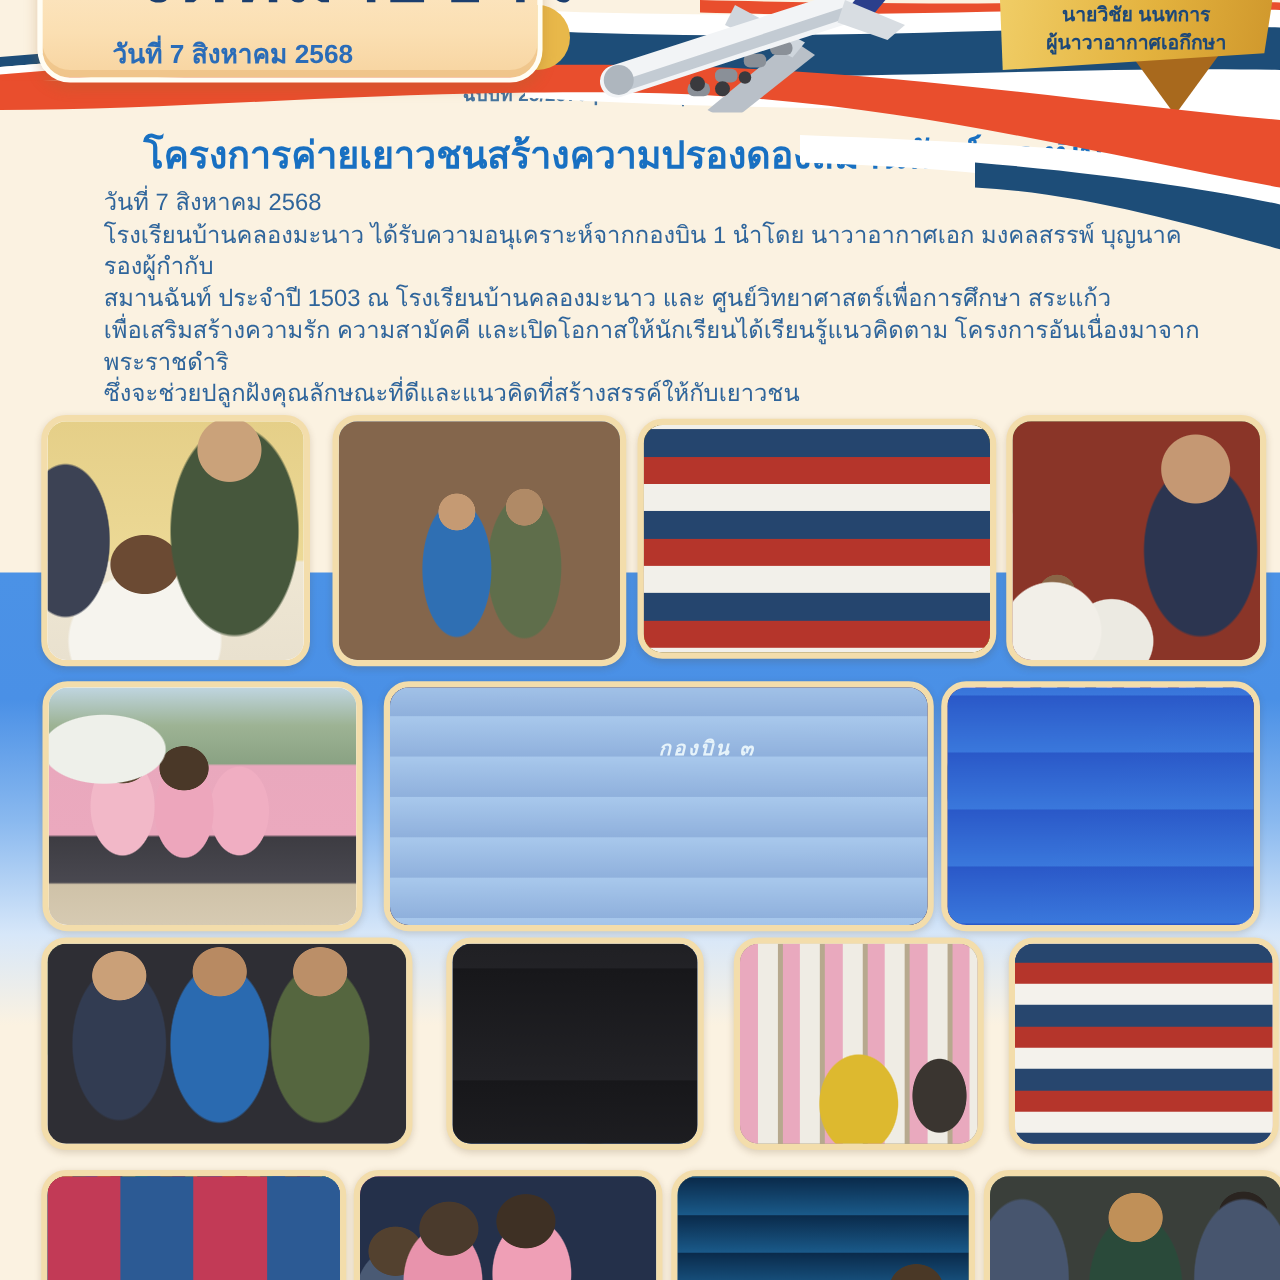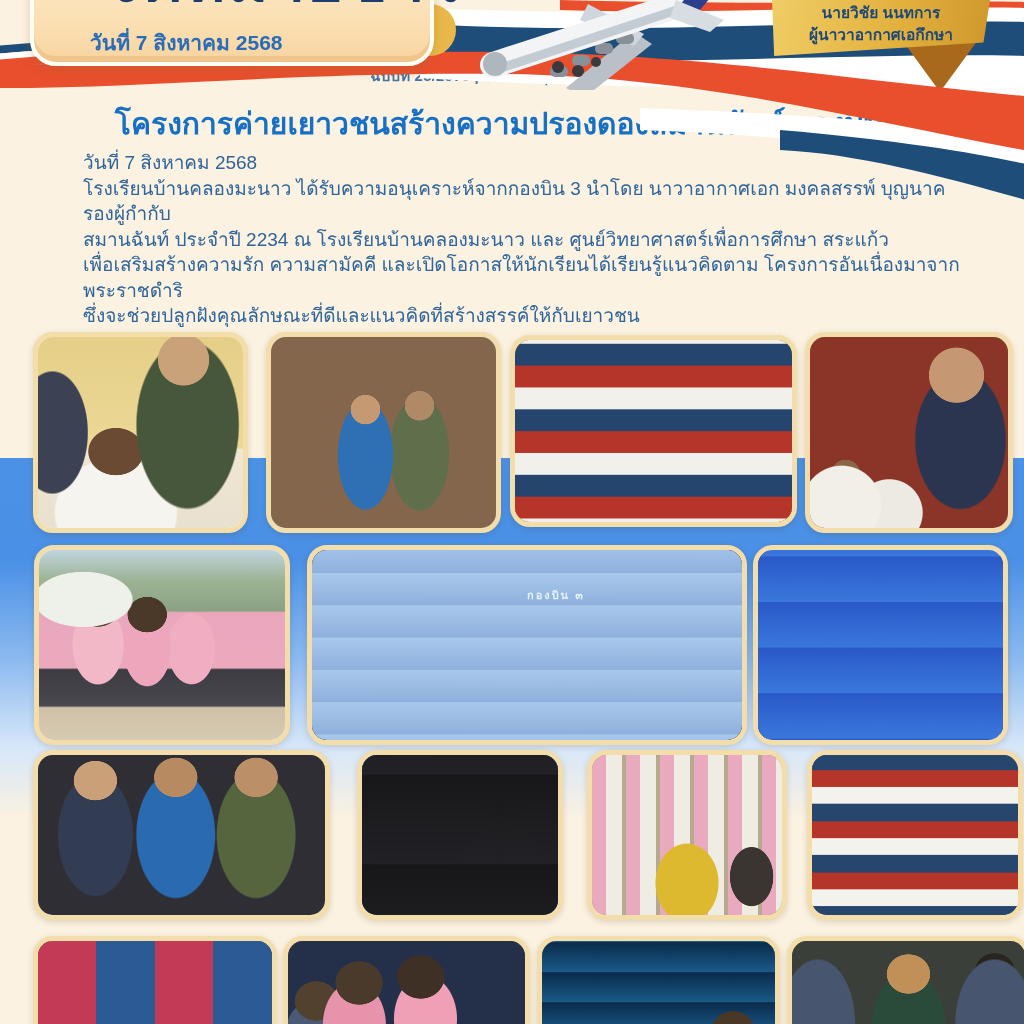--- a/index.html
+++ b/index.html
@@ -17,21 +17,21 @@
     border:4px solid #fffdf4;border-radius:26px;
     box-shadow:0 5px 10px rgba(160,105,45,.28), inset 0 -6px 0 rgba(226,168,98,.35);}
   .banner .big-title{position:absolute;left:70px;top:-12px;font-size:62px;font-weight:800;
     color:#1b3e6e;letter-spacing:2px;white-space:nowrap;}
   .banner .date{position:absolute;left:56px;top:84px;font-size:21px;font-weight:700;color:#2a6cb8;}
 
   
   .plane{position:absolute;left:438px;top:-30px;width:300px;height:120px;z-index:4;}
 
   
-  .badge{position:absolute;left:772px;top:0;width:218px;height:54px;z-index:3;
+  .badge{position:absolute;left:800px;top:0;width:218px;height:54px;z-index:3;
     background:linear-gradient(100deg,#f0cd66 0%,#e3b23e 55%,#cf972c 100%);
     clip-path:polygon(0 0,100% 0,97% 76%,1% 100%);
     display:flex;flex-direction:column;align-items:center;justify-content:flex-start;padding-top:2px;}
   .badge .l1,.badge .l2{font-size:15.5px;font-weight:700;color:#1d4878;line-height:1.45;}
 
   
   .article-title{position:absolute;left:0;right:0;top:100px;text-align:center;z-index:1;
     font-size:30px;font-weight:800;color:#1870c2;}
   .paragraph{position:absolute;left:83px;right:60px;top:150px;z-index:1;
     font-size:19px;line-height:25.5px;color:#2f659b;font-weight:500;}
@@ -106,21 +106,21 @@
     linear-gradient(180deg,#bfd5e0 0%,#9db394 16%,#8aa283 32%,#e9a8bd 33%,#eba9be 62%,#3d3c42 63%,#494850 82%,#cfc2a8 83%,#d6cab2 100%);}
   .s6{background:
     linear-gradient(#a8c8ec,#8fb0dc) 50% 76%/26% 17%,
     radial-gradient(28px 45px at 7% 60%,#2f6fb3 97%,transparent),
     radial-gradient(28px 45px at 89% 60%,#7fc0e8 97%,transparent),
     linear-gradient(#3c3a40,#3c3a40) 50% 94%/100% 13%,
     linear-gradient(180deg,#ec9fb8,#e593ae) 50% 66%/100% 26%,
     linear-gradient(#2c3137,#2c3137) 50% 2%/96% 10%,
     linear-gradient(#8fb8d4,#9fc6de) 50% 30%/96% 34%,
     linear-gradient(180deg,#85b8dc 0%,#b9d3de 12%,#a9cbde 48%,#c2b29a 49%,#cbbca4 100%);}
-  .bus-label{position:absolute;left:50%;top:19%;font-size:11px;letter-spacing:2px;color:#e6f3fa;font-weight:700;}
+  .bus-label{position:absolute;left:50%;top:19%;font-size:16px;letter-spacing:2px;color:#e6f3fa;font-weight:700;font-style:italic;}
   .s7{background:
     linear-gradient(#2a58c8,#3a78dc) 90% 36%/16% 24%,
     radial-gradient(28px 50px at 56% 42%,#55683f 97%,transparent),
     radial-gradient(24px 40px at 9% 40%,#3a4a66 97%,transparent),
     repeating-linear-gradient(90deg,#403a34 0 9px,#efeae2 9px 22px) 0 76%/100% 9%,
     linear-gradient(90deg,#d06a9c 0 28%,#3f6fc0 28% 52%,#d06a9c 52% 78%,#3f6fc0 78%) 0 0/100% 9%,
     linear-gradient(#d9a8cc,#cf9cc4) 0 62%/100% 13%,
     linear-gradient(180deg,#efe8d6 0%,#ece3cf 55%,#e6ddc9 56%,#d9d2c4 72%,#d8d2c6 73%,#c5beb0 100%);}
   .s8{background:
     radial-gradient(22px 20px at 20% 16%,#caa078 97%,transparent),
@@ -239,22 +239,22 @@
   </svg>
 
   <div class="badge">
     <div class="l1">นายวิชัย นนทการ</div>
     <div class="l2">ผู้นาวาอากาศเอกึกษา</div>
   </div>
 
   <h1 class="article-title" style="margin:0;">โครงการค่ายเยาวชนสร้างความปรองดองสมานฉันท์ กองบิน 3</h1>
   <div class="paragraph">
     <div>วันที่ 7 สิงหาคม 2568</div>
-    <div>โรงเรียนบ้านคลองมะนาว ได้รับความอนุเคราะห์จากกองบิน 3 นำโดย นาวาอากาศเอก มงคลสรรพ์ บุญนาค รองผู้กำกับ</div>
-    <div>สมานฉันท์ ประจำปี 2234  ณ โรงเรียนบ้านคลองมะนาว และ ศูนย์วิทยาศาสตร์เพื่อการศึกษา สระแก้ว</div>
+    <div>โรงเรียนบ้านคลองมะนาว ได้รับความอนุเคราะห์จากกองบิน 1 นำโดย นาวาอากาศเอก มงคลสรรพ์ บุญนาค รองผู้กำกับ</div>
+    <div>สมานฉันท์ ประจำปี 1503  ณ โรงเรียนบ้านคลองมะนาว และ ศูนย์วิทยาศาสตร์เพื่อการศึกษา สระแก้ว</div>
     <div>เพื่อเสริมสร้างความรัก ความสามัคคี และเปิดโอกาสให้นักเรียนได้เรียนรู้แนวคิดตาม โครงการอันเนื่องมาจากพระราชดำริ</div>
     <div>ซึ่งจะช่วยปลูกฝังคุณลักษณะที่ดีและแนวคิดที่สร้างสรรค์ให้กับเยาวชน</div>
   </div>
 
   <figure class="ph p1" role="img" style="margin:0;" aria-label="Air force officer in green flight suit speaking into a microphone beside students in white uniforms in front of a yellow curtain">
       <div class="sc s1"></div>
     </figure>
   <figure class="ph p2" role="img" style="margin:0;" aria-label="Officers in blue shirt and green flight suits talking outdoors near an old building">
       <div class="sc s2"></div>
     </figure>

